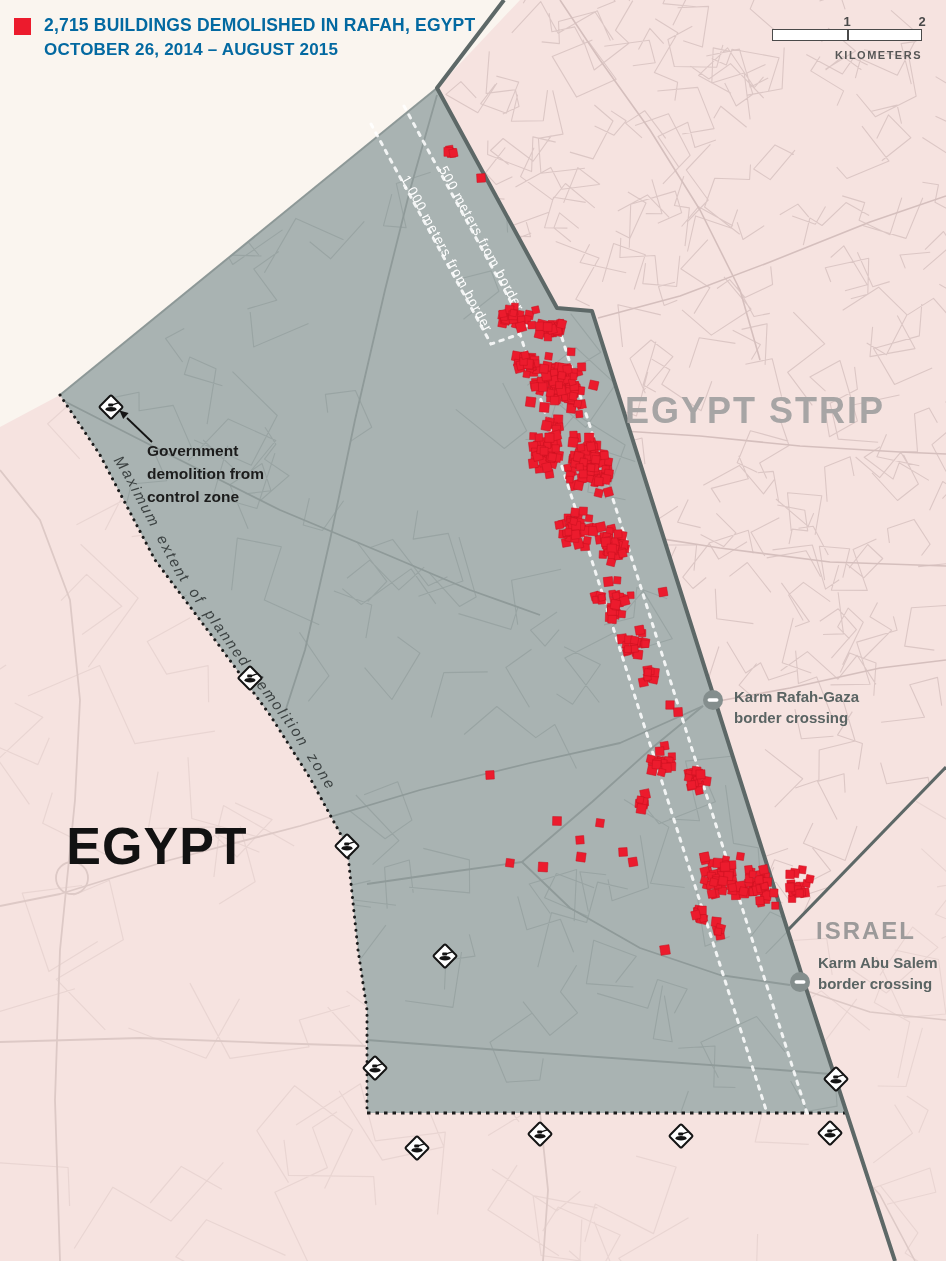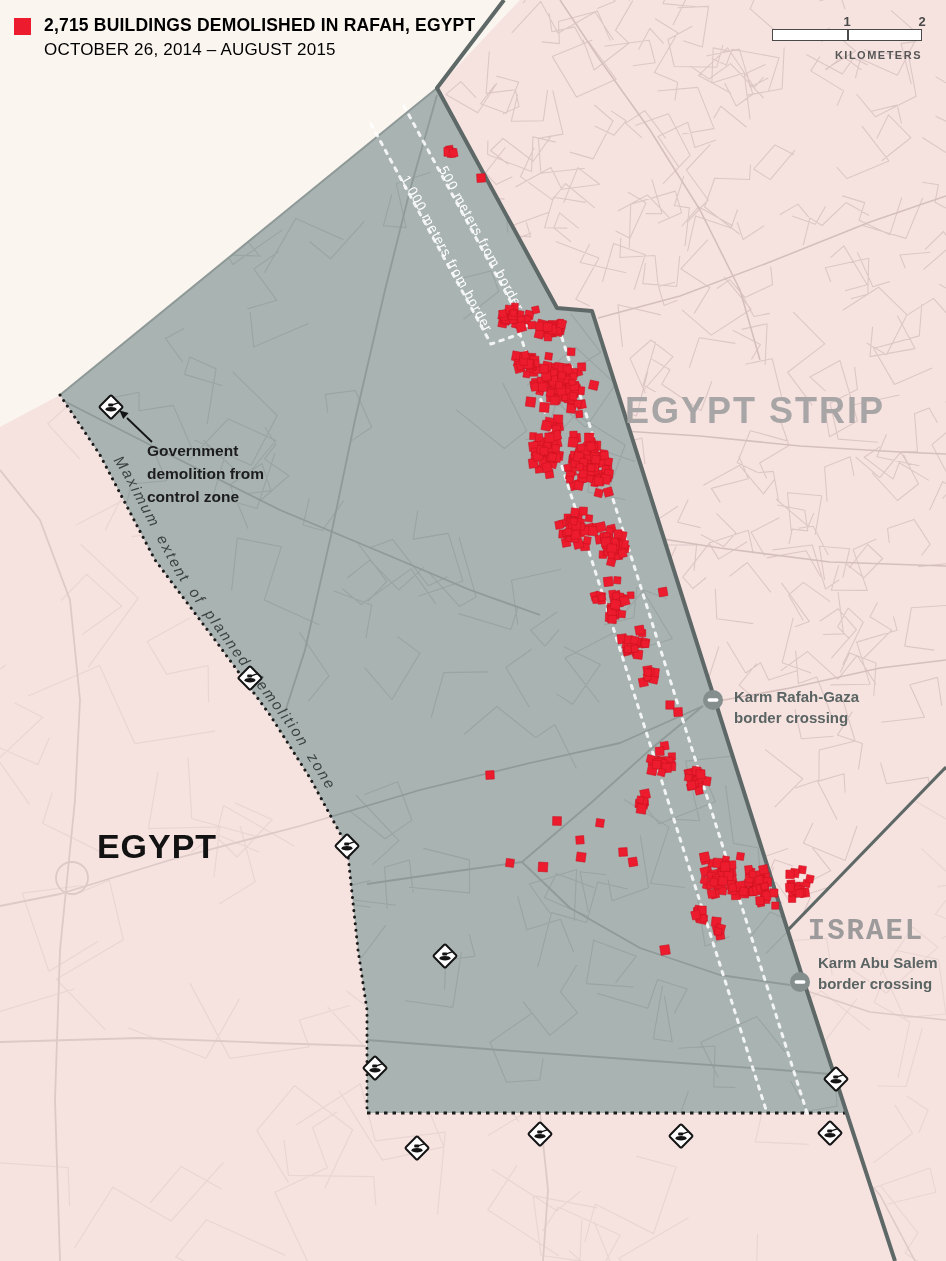--- a/index.html
+++ b/index.html
@@ -5,36 +5,36 @@
   html,body{margin:0;padding:0;background:#e8e8e8;}
   #map-root{
     position:relative;width:946px;height:1261px;overflow:hidden;
     font-family:"Liberation Sans",sans-serif;background:#f6e3e0;
   }
   #map-svg{position:absolute;left:0;top:0;}
   .ovl{position:absolute;white-space:nowrap;}
   
   .title-block{left:14px;top:15px;display:flex;align-items:flex-start;}
   .legend-swatch{width:17px;height:17px;background:#ec1b2d;margin-top:3px;flex:0 0 auto;}
-  .title-text{margin-left:13px;color:#000000;}
+  .title-text{margin-left:13px;color:#0369a1;}
   .title-line1{font-size:17.5px;font-weight:bold;letter-spacing:.2px;}
-  .title-line2{font-size:17px;font-weight:400;margin-top:4px;letter-spacing:.2px;}
+  .title-line2{font-size:17px;font-weight:700;margin-top:4px;letter-spacing:.2px;}
   
   .scalebar{left:772px;top:14px;width:150px;color:#4a4a4a;}
   .sb-ticks{position:relative;height:15px;font-size:13px;font-weight:bold;}
   .sb-t1{position:absolute;left:75px;transform:translateX(-50%);}
   .sb-t2{position:absolute;left:150px;transform:translateX(-50%);}
   .sb-bar{position:relative;height:12px;background:#ffffff;border:1.5px solid #4a4a4a;box-sizing:border-box;}
   .sb-div{position:absolute;left:74px;top:0;width:1.5px;height:100%;background:#4a4a4a;}
   .sb-unit{text-align:right;font-size:11px;font-weight:bold;letter-spacing:1.5px;margin-top:8px;color:#565656;}
   
   .region-label{transform:translate(-50%,-50%);font-weight:bold;}
   .gaza-label{left:755px;top:411px;font-size:36px;color:#a7a5a5;letter-spacing:2px;}
-  .israel-label{left:866px;top:931px;font-size:29px;color:#9c9a9a;letter-spacing:2px;font-family:Liberation Mono, monospace;}
-  .egypt-label{left:157px;top:846px;font-size:34px;color:#121212;letter-spacing:1px;}
+  .israel-label{left:866px;top:931px;font-size:24px;color:#9c9a9a;letter-spacing:2px;}
+  .egypt-label{left:157px;top:846px;font-size:52px;color:#121212;letter-spacing:1px;}
   
   .crossing-label{font-size:15px;font-weight:bold;color:#5a6463;line-height:21px;}
   .crossing-main-label{left:734px;top:686px;}
   .crossing-karm-label{left:818px;top:952px;}
   .control-site-label{left:147px;top:439px;font-size:15.5px;font-weight:600;color:#1c1c1c;line-height:23px;}
 </style>
 </head>
 <body>
 
 <div id="map-root">

